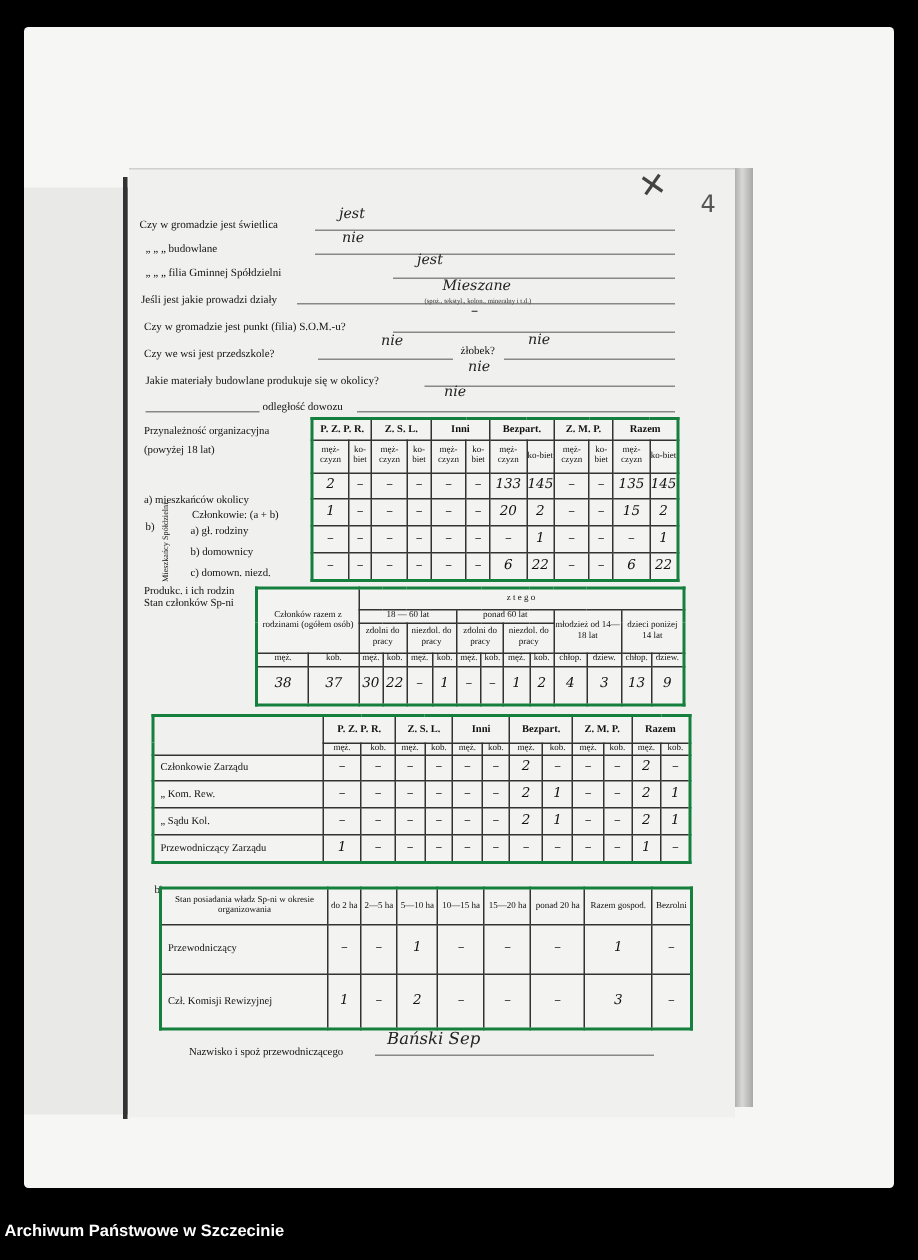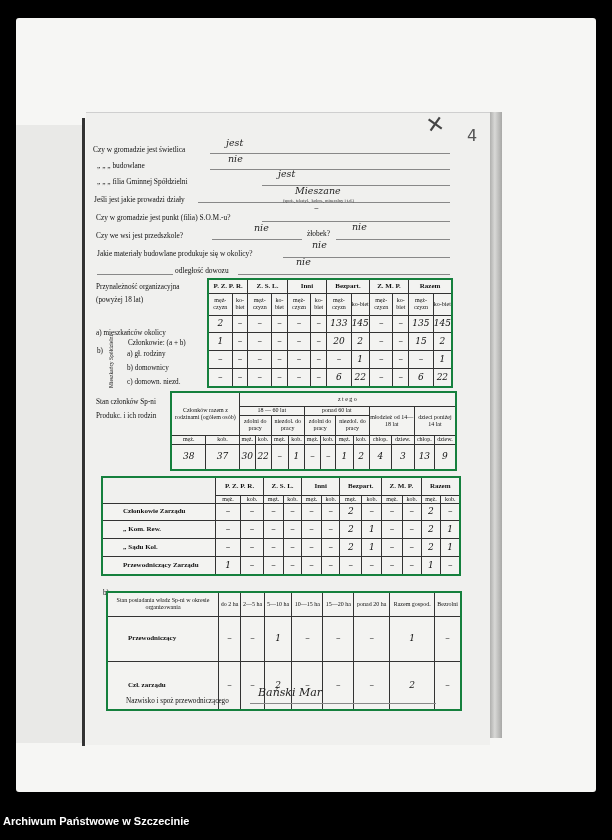--- a/index.html
+++ b/index.html
@@ -19,21 +19,21 @@
 
   .line { position:absolute; font-size:7.4px; white-space:nowrap; }
   .fill { position:absolute; border-bottom:1px solid #888; height:10px; }
   .hand { position:absolute; font-family:"DejaVu Serif", serif; font-style:italic; font-size:9.5px; color:#222; white-space:nowrap; }
   .small { font-size:4.5px; position:absolute; white-space:nowrap; color:#333; }
 
   table.grid { position:absolute; border-collapse:collapse; border:2px solid #15803d; background:#f3f3f1; }
   table.grid td, table.grid th { border:1px solid #333; text-align:center; font-weight:normal; padding:0; font-size:6px; line-height:7px; }
   table.grid th.hd { font-size:7px; font-weight:bold; }
   table.grid td.v { font-family:"DejaVu Serif", serif; font-style:italic; font-size:9px; }
-  table.grid td.rowlbl { text-align:left; padding-left:20px; font-size:7px;font-weight:bold; }
+  table.grid td.rowlbl { text-align:left; padding-left:4px; font-size:7px; }
   .footer { position:absolute; left:3px; top:815px; color:#fff; font-family:"Liberation Sans", sans-serif; font-weight:bold; font-size:11px; }
   .lbl { position:absolute; font-size:7.2px; white-space:nowrap; }
   .vert { position:absolute; font-size:5.5px; transform:rotate(-90deg); transform-origin:left top; white-space:nowrap; }
 </style>
 </head>
 <body>
 
 <div class="scan"></div>
 <div class="left-page"></div>
 <div class="left-strip"></div>
@@ -168,21 +168,21 @@
         <td class="v">22</td>
     <td class="v">–</td>
         <td class="v">–</td>
     <td class="v">6</td>
         <td class="v">22</td>
   </tr>
 </tbody>
   </table>
 
 <span class="lbl" style="left:96px;top:398px">Stan członków Sp-ni</span>
-<span class="lbl" style="left:96px;top:412px">Produkc. i ich rodzin</span>
+<span class="lbl" style="left:96px;top:390px">Produkc. i ich rodzin</span>
 
 <table class="grid" style="left:170px;top:391px;width:287px;height:80px">
   <tbody>
       <tr style="height:14px">
     <th colspan="2" rowspan="3">Członków razem z rodzinami (ogółem osób)</th>
     <th colspan="12">z   t e g o</th>
   </tr>
   <tr style="height:9px">
     <th colspan="4">18 — 60 lat</th>
     <th colspan="4">ponad 60 lat</th>
@@ -315,21 +315,21 @@
         <td class="v">–</td>
     <td class="v">–</td>
         <td class="v">–</td>
     <td class="v">1</td>
         <td class="v">–</td>
   </tr>
 </tbody>
   </table>
 
 <span class="lbl" style="left:103px;top:589px">b)</span>
-<table class="grid" style="left:106px;top:591px;width:356px;height:120px">
+<table class="grid" style="left:106px;top:591px;width:356px;height:96px">
   <tbody>
       <tr style="height:24px">
     <th style="width:110px">Stan posiadania władz Sp-ni w okresie organizowania</th>
     <th>do 2 ha</th>
     <th>2—5 ha</th>
     <th>5—10 ha</th>
     <th>10—15 ha</th>
     <th>15—20 ha</th>
     <th>ponad 20 ha</th>
     <th>Razem gospod.</th>
@@ -340,30 +340,30 @@
     <td class="v">–</td>
         <td class="v">–</td>
     <td class="v">1</td>
         <td class="v">–</td>
     <td class="v">–</td>
         <td class="v">–</td>
     <td class="v">1</td>
         <td class="v">–</td>
   </tr>
   <tr>
-    <td class="rowlbl">Czł. zarządu</td>
-    <td class="v">–</td>
-        <td class="v">–</td>
-    <td class="v">2</td>
-        <td class="v">–</td>
-    <td class="v">–</td>
-        <td class="v">–</td>
-    <td class="v">2</td>
+    <td class="rowlbl">Czł. Komisji Rewizyjnej</td>
+    <td class="v">1</td>
+        <td class="v">–</td>
+    <td class="v">2</td>
+        <td class="v">–</td>
+    <td class="v">–</td>
+        <td class="v">–</td>
+    <td class="v">3</td>
         <td class="v">–</td>
   </tr>
 </tbody>
   </table>
 
 <span class="lbl" style="left:126px;top:697px">Nazwisko i spoż przewodniczącego</span>
 <div class="fill" style="left:250px;top:693px;width:186px"></div>
-<span class="hand" style="left:258px;top:686px;font-size:11px">Bański Mar</span>
+<span class="hand" style="left:258px;top:686px;font-size:11px">Bański Sep</span>
 
 <div class="footer">Archiwum Państwowe w Szczecinie</div>
 
 </body></html>

